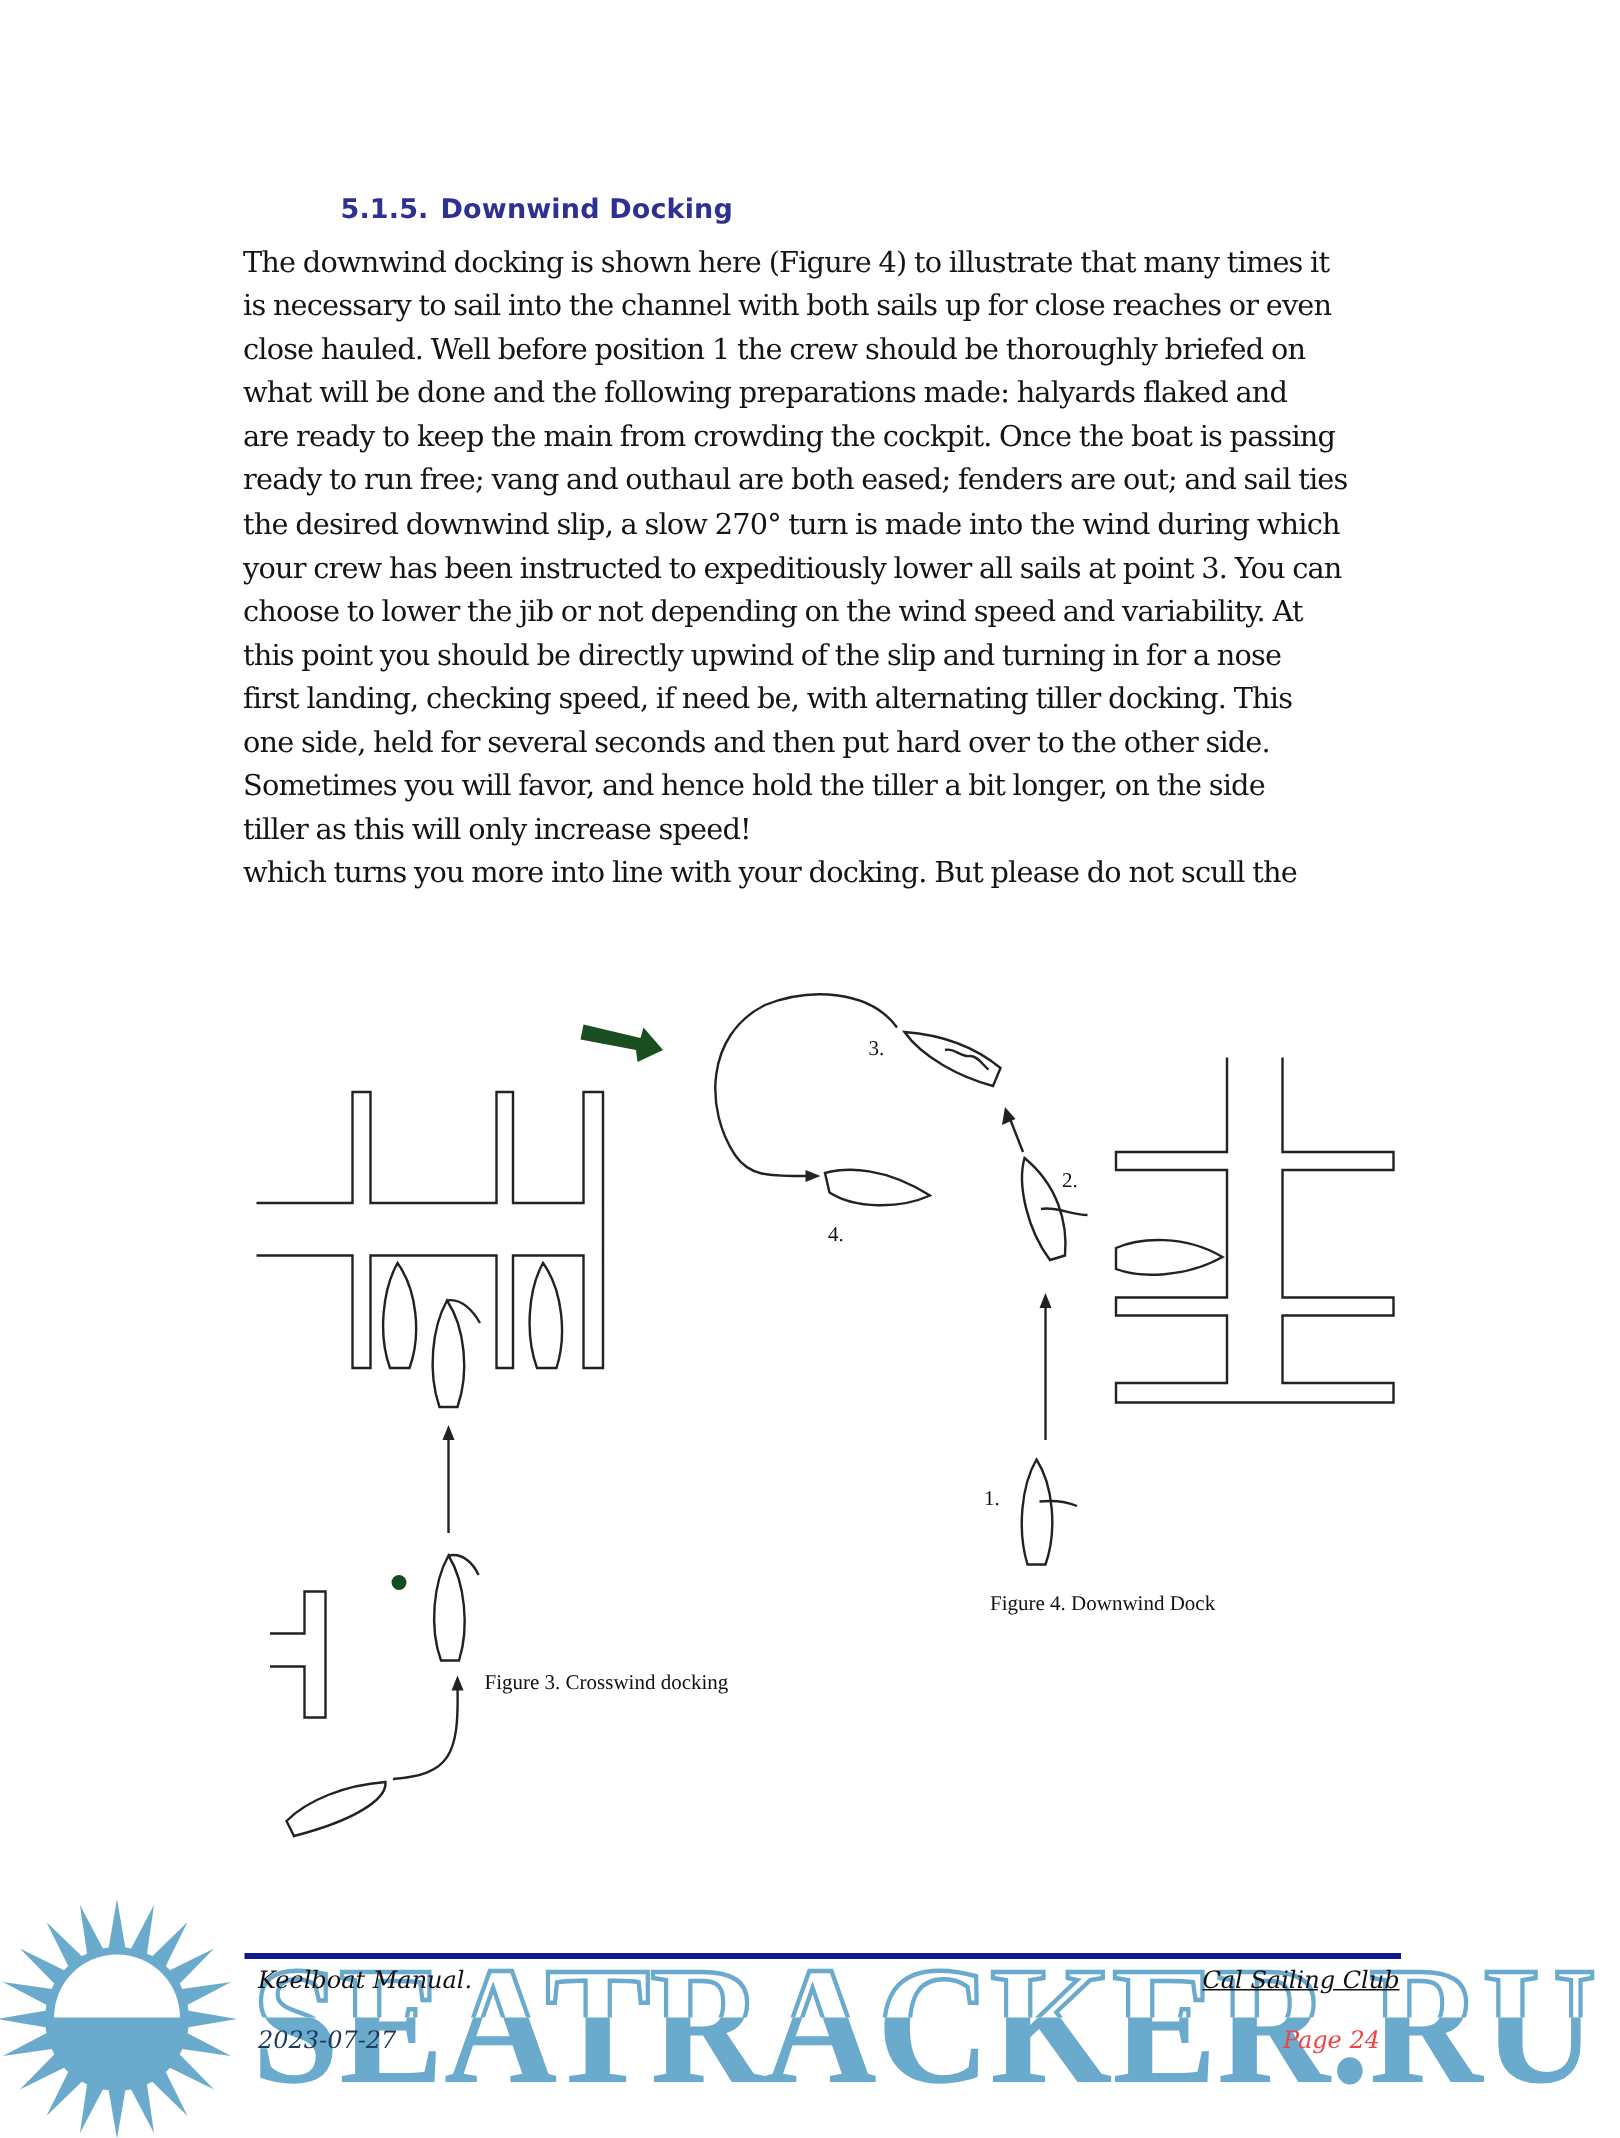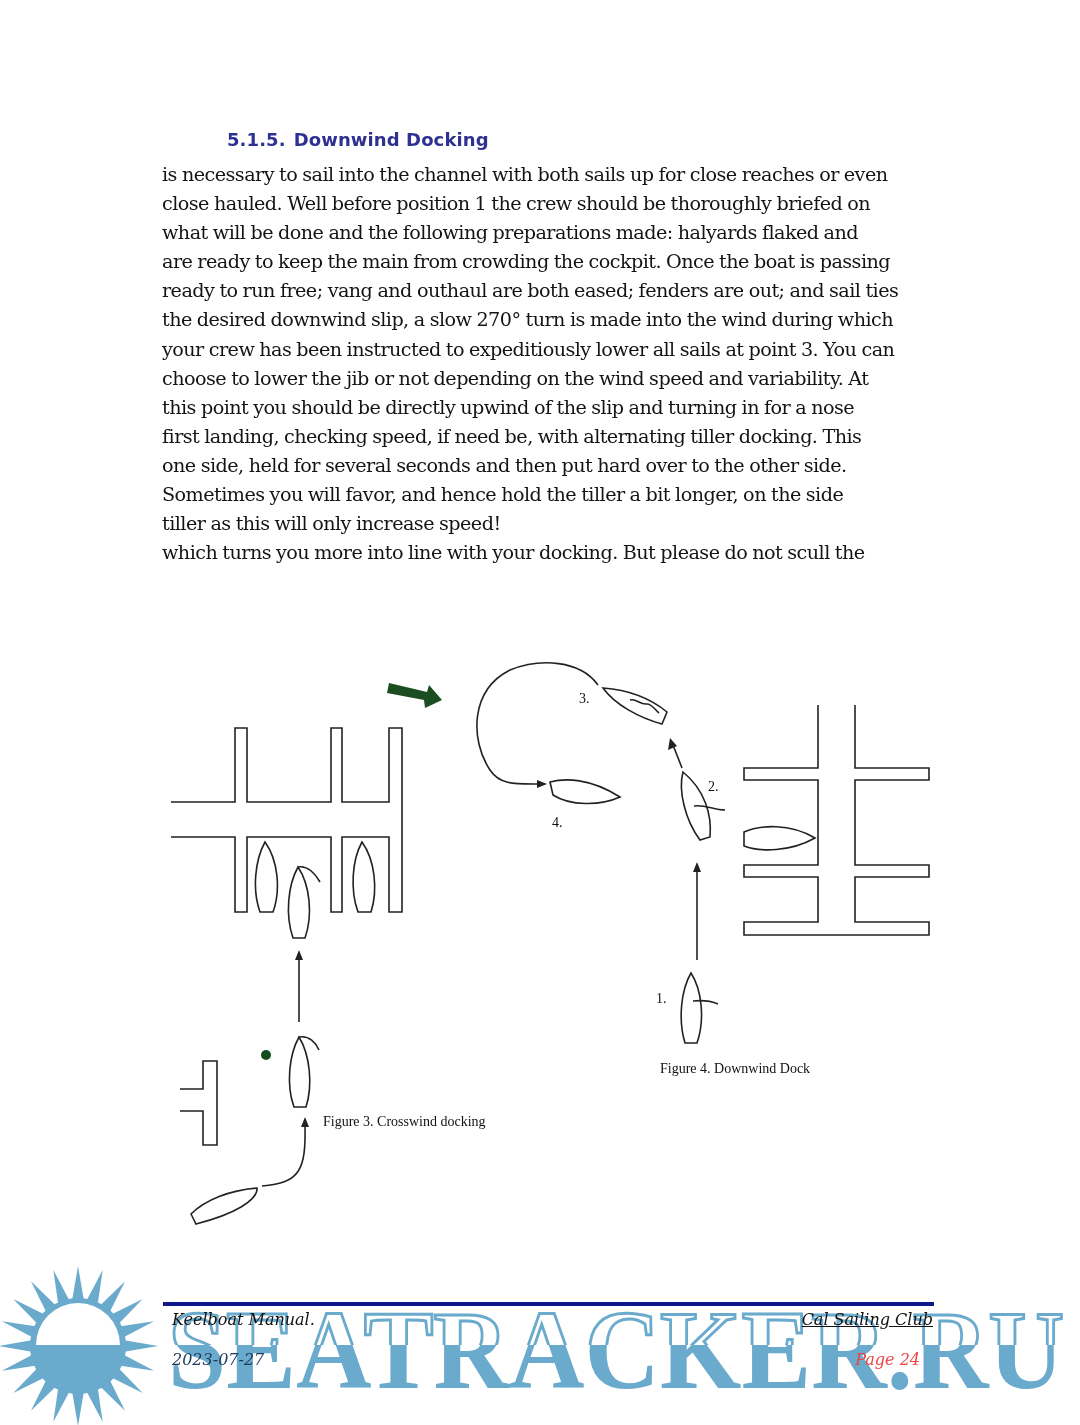--- a/index.html
+++ b/index.html
@@ -19,20 +19,21 @@
   .ft-right2 { right: 160px; top: 1350px; color: #ef4444; }
 </style>
 </head>
 <body>
 
 <div class="heading">
   <span class="num">5.1.5.</span><span>Downwind Docking</span>
 </div>
 
 <div class="body-text">
+  <span class="line">The downwind docking is shown here (Figure 4) to illustrate that many times it</span>
   <span class="line">is necessary to sail into the channel with both sails up for close reaches or even</span>
   <span class="line">close hauled. Well before position 1 the crew should be thoroughly briefed on</span>
   <span class="line">what will be done and the following preparations made: halyards flaked and</span>
   <span class="line">are ready to keep the main from crowding the cockpit. Once the boat is passing</span>
   <span class="line">ready to run free; vang and outhaul are both eased; fenders are out; and sail ties</span>
   <span class="line">the desired downwind slip, a slow 270° turn is made into the wind during which</span>
   <span class="line">your crew has been instructed to expeditiously lower all sails at point 3. You can</span>
   <span class="line">choose to lower the jib or not depending on the wind speed and variability. At</span>
   <span class="line">this point you should be directly upwind of the slip and turning in for a nose</span>
   <span class="line">first landing, checking speed, if need be, with alternating tiller docking. This</span>

